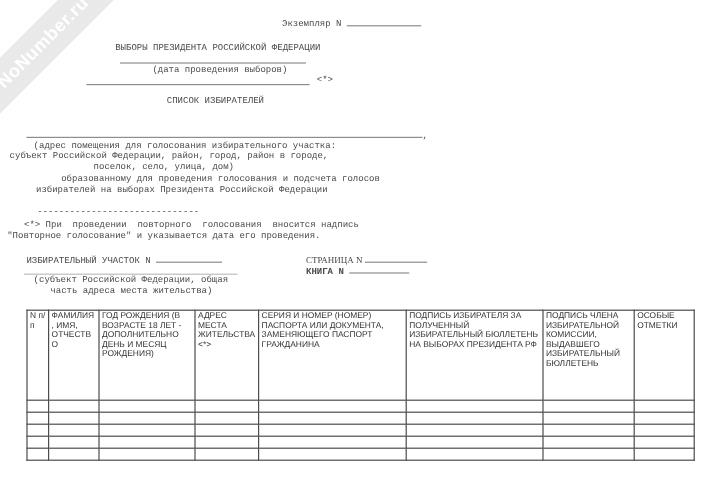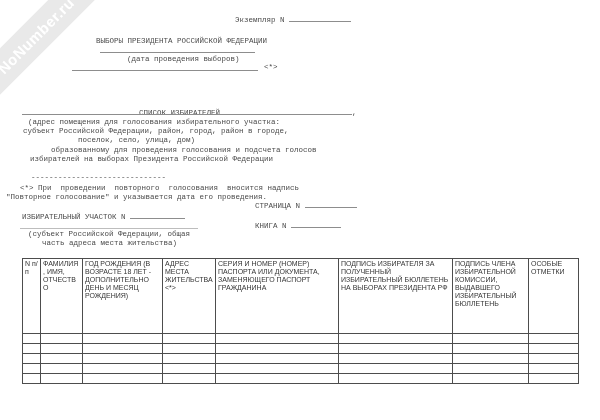--- a/index.html
+++ b/index.html
@@ -50,38 +50,38 @@
   <div class="ln" style="left:235px; top:15px;"><span>Экземпляр N</span><span> </span><span class="blank" style="width:62px;"></span></div>
 
   <div class="ln" style="left:96px; top:37px;">ВЫБОРЫ ПРЕЗИДЕНТА РОССИЙСКОЙ ФЕДЕРАЦИИ</div>
 
   <div class="rule" style="left:100px; top:52px; width:155px;"></div>
   <div class="ln" style="left:127px; top:55px;">(дата проведения выборов)</div>
 
   <div class="rule" style="left:72px; top:70px; width:186px;"></div>
   <div class="ln" style="left:264px; top:63px;">&lt;*&gt;</div>
 
-  <div class="ln" style="left:139px; top:81px;margin-top:28px;">СПИСОК ИЗБИРАТЕЛЕЙ</div>
+  <div class="ln" style="left:139px; top:81px;">СПИСОК ИЗБИРАТЕЛЕЙ</div>
 
 
   <div class="ln" style="left:22px; top:108px;"><span class="blank" style="width:330px;"></span><span>,</span></div>
 
   <div class="ln" style="left:28px; top:118px;">(адрес помещения для голосования избирательного участка:</div>
-  <div class="ln" style="left:23px; top:127px;">субъект Российской Федерации, район, город, район в городе,</div>
+  <div class="ln" style="left:8px; top:127px;">субъект Российской Федерации, район, город, район в городе,</div>
   <div class="ln" style="left:78px; top:136px;">поселок, село, улица, дом)</div>
   <div class="ln" style="left:23px; top:146px;margin-left:28px;">образованному для проведения голосования и подсчета голосов</div>
   <div class="ln" style="left:30px; top:155px;">избирателей на выборах Президента Российской Федерации</div>
 
   <div class="ln" style="left:31px; top:173px;">------------------------------</div>
   <div class="ln" style="left:20px; top:184px;">&lt;*&gt; При  проведении  повторного  голосования  вносится надпись</div>
   <div class="ln" style="left:6px; top:193px;">"Повторное голосование" и указывается дата его проведения.</div>
 
   <div class="ln" style="left:22px; top:212px;"><span>ИЗБИРАТЕЛЬНЫЙ УЧАСТОК N</span><span> </span><span class="blank" style="width:55px;"></span></div>
-  <div class="ln" style="left:255px; top:201px;"><span>СТРАНИЦА N</span><span> </span><span class="blank" style="width:52px;"></span></div>
-  <div class="ln" style="left:255px; top:221px;"><span>КНИГА N</span><span> </span><span class="blank" style="width:50px;"></span></div>
+  <div class="ln" style="left:255px; top:212px;font-family:Liberation Serif, serif;"><span>СТРАНИЦА N</span><span> </span><span class="blank" style="width:52px;"></span></div>
+  <div class="ln" style="left:255px; top:221px;font-weight:bold;"><span>КНИГА N</span><span> </span><span class="blank" style="width:50px;"></span></div>
 
   <div class="grayrule" style="left:20px; top:228px; width:178px;"></div>
   <div class="ln" style="left:42px; top:239px;">часть адреса места жительства)</div>
   <div class="ln" style="left:28px; top:230px;">(субъект Российской Федерации, общая</div>
 
   <table class="voters">
     <colgroup>
       <col style="width:18px">
         <col style="width:42px">
         <col style="width:80px">

